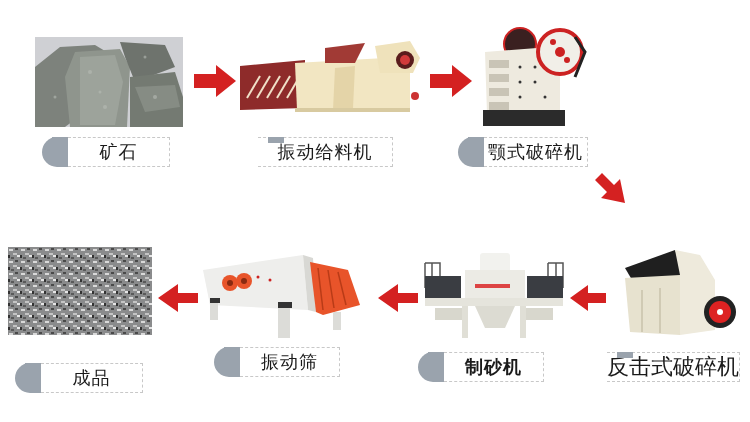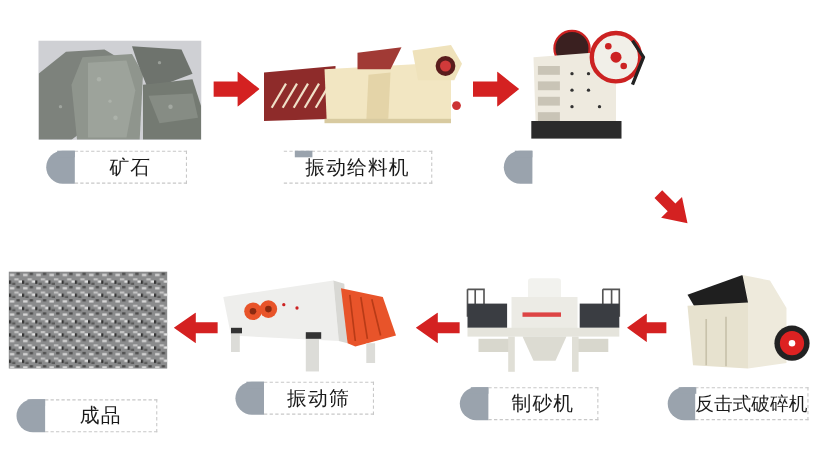--- a/index.html
+++ b/index.html
@@ -123,20 +123,21 @@
     <circle cx="85" cy="30" r="22" fill="#f1efe8" stroke="#c22" stroke-width="4"></circle>
     <circle cx="85" cy="30" r="5" fill="#c22"></circle>
     <circle cx="78" cy="20" r="3" fill="#c22"></circle>
       <circle cx="92" cy="38" r="3" fill="#c22"></circle>
     <path d="M100,15 L110,30 L100,55" stroke="#222" stroke-width="3" fill="none"></path>
     <rect x="8" y="88" width="82" height="16" fill="#2b2b2b"></rect>
   </svg>
 </div>
 <div class="label" style="left:458px;top:137px;width:130px;">
   <div class="tab"></div>
+  <div class="box">颚式破碎机</div>
 </div>
 
 <svg class="arrow" style="left:592px;top:170px;" width="36" height="36" viewBox="0 0 36 36">
   <polygon points="3,10 10,3 22,15 28,9 33,33 9,28 15,22" fill="#d42121"></polygon>
 </svg>
 
 <div class="node-img" style="left:620px;top:240px;width:122px;height:100px;">
   <svg width="122" height="100" viewBox="0 0 122 100">
     <polygon points="5,28 55,10 65,35 15,45" fill="#1f1f1f"></polygon>
     <polygon points="55,10 80,15 95,40 95,90 60,95 60,35" fill="#eeeadc"></polygon>
@@ -145,21 +146,21 @@
       <line x1="22" y1="50" x2="22" y2="92"></line>
         <line x1="40" y1="48" x2="40" y2="93"></line>
     </g>
     <circle cx="100" cy="72" r="16" fill="#222"></circle>
     <circle cx="100" cy="72" r="11" fill="#d22"></circle>
     <circle cx="100" cy="72" r="3" fill="#fff"></circle>
   </svg>
 </div>
 <div class="label" style="left:607px;top:352px;width:128px;">
   <div class="tab"></div>
-  <div class="box" style="font-size:17px;letter-spacing:0;font-family:Liberation Mono, monospace;">反击式破碎机</div>
+  <div class="box" style="font-size:22px;letter-spacing:0;font-family:Liberation Mono, monospace;">反击式破碎机</div>
 </div>
 
 <svg class="arrow" style="left:570px;top:285px;" width="36" height="26" viewBox="0 0 36 26">
   <polygon points="36,8 18,8 18,0 0,13 18,26 18,18 36,18" fill="#d42121"></polygon>
 </svg>
 
 <div class="node-img" style="left:420px;top:248px;width:148px;height:92px;">
   <svg width="148" height="92" viewBox="0 0 148 92">
     <g stroke="#555" stroke-width="1.5" fill="none">
       <path d="M5,15 L20,15 L20,40"></path>
@@ -175,21 +176,21 @@
     <rect x="45" y="22" width="60" height="30" fill="#ecebe5"></rect>
     <rect x="55" y="36" width="35" height="4" fill="#d44"></rect>
     <rect x="5" y="50" width="138" height="8" fill="#e5e4dc"></rect>
     <polygon points="55,58 95,58 85,80 65,80" fill="#dcdbd2"></polygon>
     <rect x="15" y="60" width="30" height="12" fill="#d8d7cd"></rect>
     <rect x="103" y="60" width="30" height="12" fill="#d8d7cd"></rect>
     <rect x="42" y="58" width="6" height="32" fill="#e0dfd6"></rect>
     <rect x="100" y="58" width="6" height="32" fill="#e0dfd6"></rect>
   </svg>
 </div>
-<div class="label" style="left:418px;top:352px;width:126px;">
+<div class="label" style="left:418px;top:352px;width:126px;font-weight:bold;">
   <div class="tab"></div>
   <div class="box">制砂机</div>
 </div>
 
 <svg class="arrow" style="left:378px;top:284px;" width="40" height="28" viewBox="0 0 40 28">
   <polygon points="40,9 20,9 20,0 0,14 20,28 20,19 40,19" fill="#d42121"></polygon>
 </svg>
 
 <div class="node-img" style="left:198px;top:250px;width:165px;height:88px;">
   <svg width="165" height="88" viewBox="0 0 165 88">

